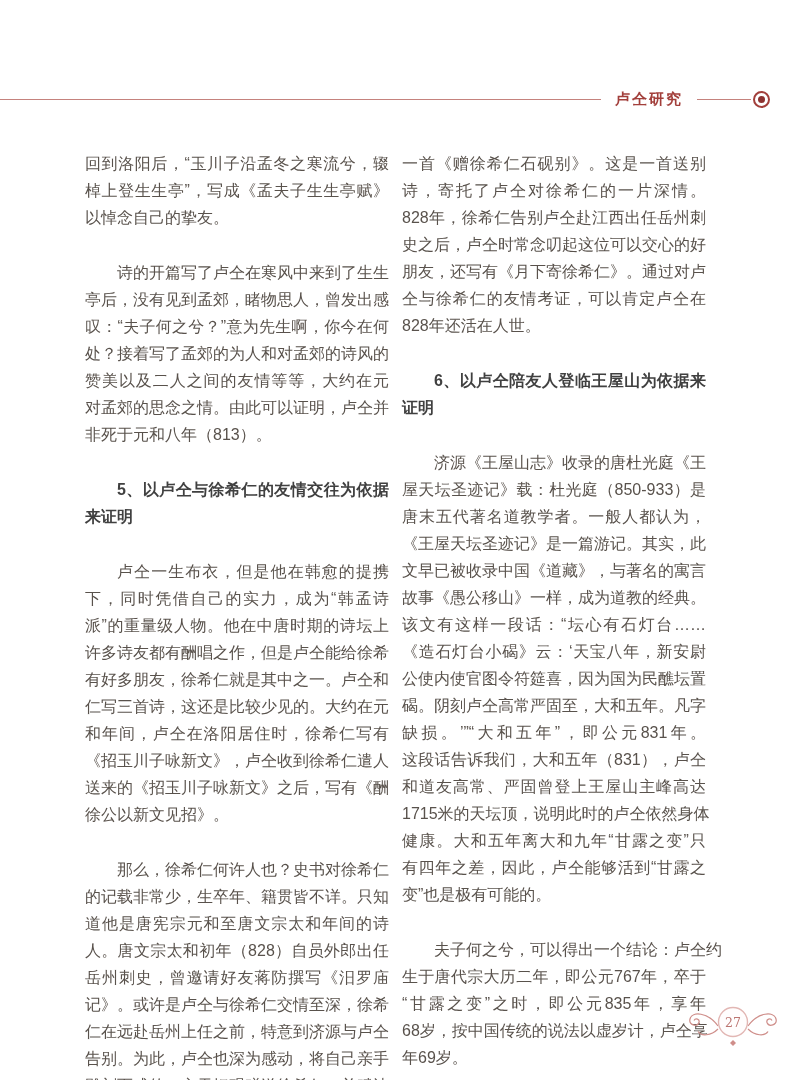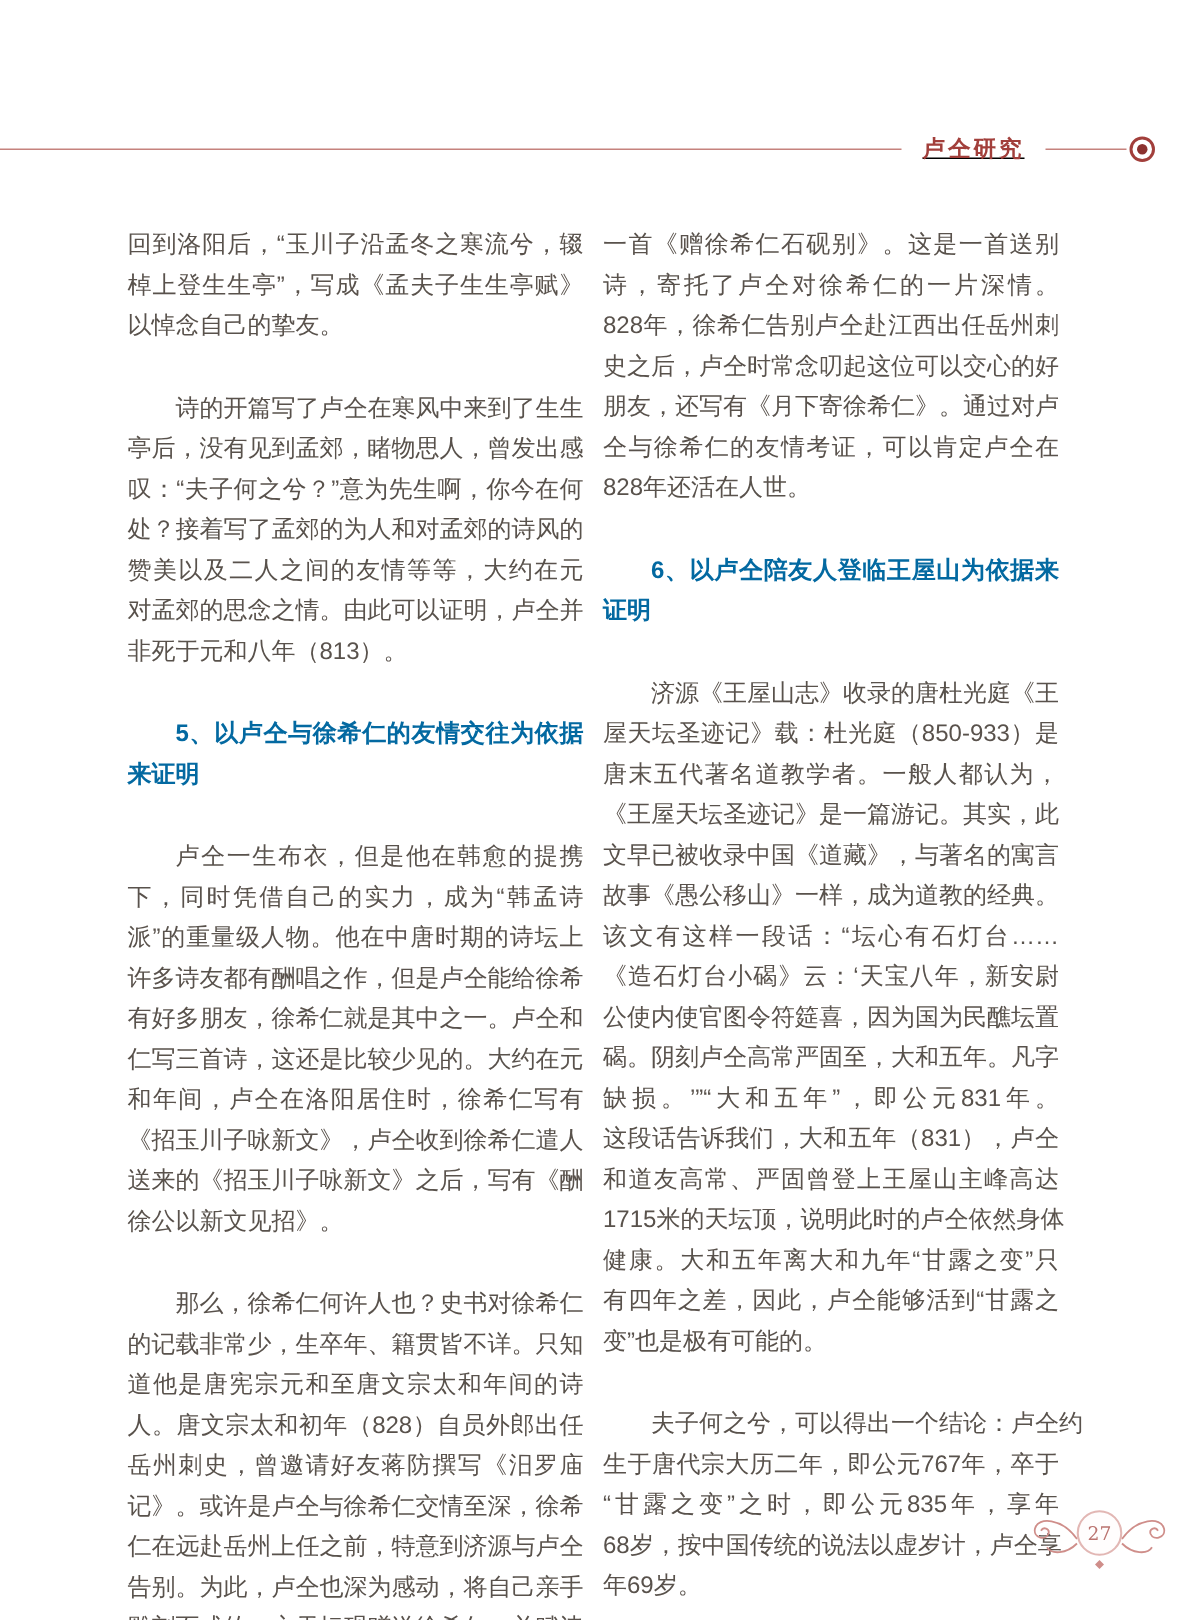--- a/index.html
+++ b/index.html
@@ -1,37 +1,37 @@
 <!DOCTYPE html>
 <html><head>
 <meta charset="utf-8">
 <style>
   html,body{margin:0;padding:0;background:#ffffff;}
   .page{position:relative;width:788px;height:1080px;background:#ffffff;overflow:hidden;
         font-family:"Liberation Sans",sans-serif;}
   
   .header{position:absolute;left:0;top:88px;right:18px;height:22px;
-          display:flex;align-items:center;text-decoration:underline;}
+          display:flex;align-items:center;}
   .hrule{height:1px;background:#c5827d;}
   .hrule.grow{flex:1;}
   .hrule.short{width:54px;}
   .htitle{font-size:15px;font-weight:bold;color:#a23f3b;letter-spacing:2px;
           margin:0 14px;white-space:nowrap;}
   .bullseye{width:13px;height:13px;border:2px solid #a23f3b;border-radius:50%;
             margin-left:2px;display:flex;align-items:center;justify-content:center;flex:0 0 auto;}
   .bullseye .dot{width:7px;height:7px;border-radius:50%;background:#8c3230;}
   
   .col{position:absolute;top:150px;width:304px;color:#59524c;font-size:16px;}
   .col.left{left:85px;}
   .col.right{left:402px;}
   .line{height:27px;line-height:27px;text-align:justify;text-align-last:justify;
         white-space:nowrap;}
   .line.last{text-align-last:left;}
   .line.indent{text-indent:2em;margin-top:28px;}
-  .line.bold{font-weight:bold;color:#0369a1;}
+  .line.bold{font-weight:bold;color:#404040;}
   
   .footer{position:absolute;left:0;right:0;top:1000px;display:flex;justify-content:flex-end;}
   .pagenum-text{font-family:"DejaVu Serif",serif;}
 </style>
 </head>
 <body>
 
 <div class="page">
 
   <div class="header">

